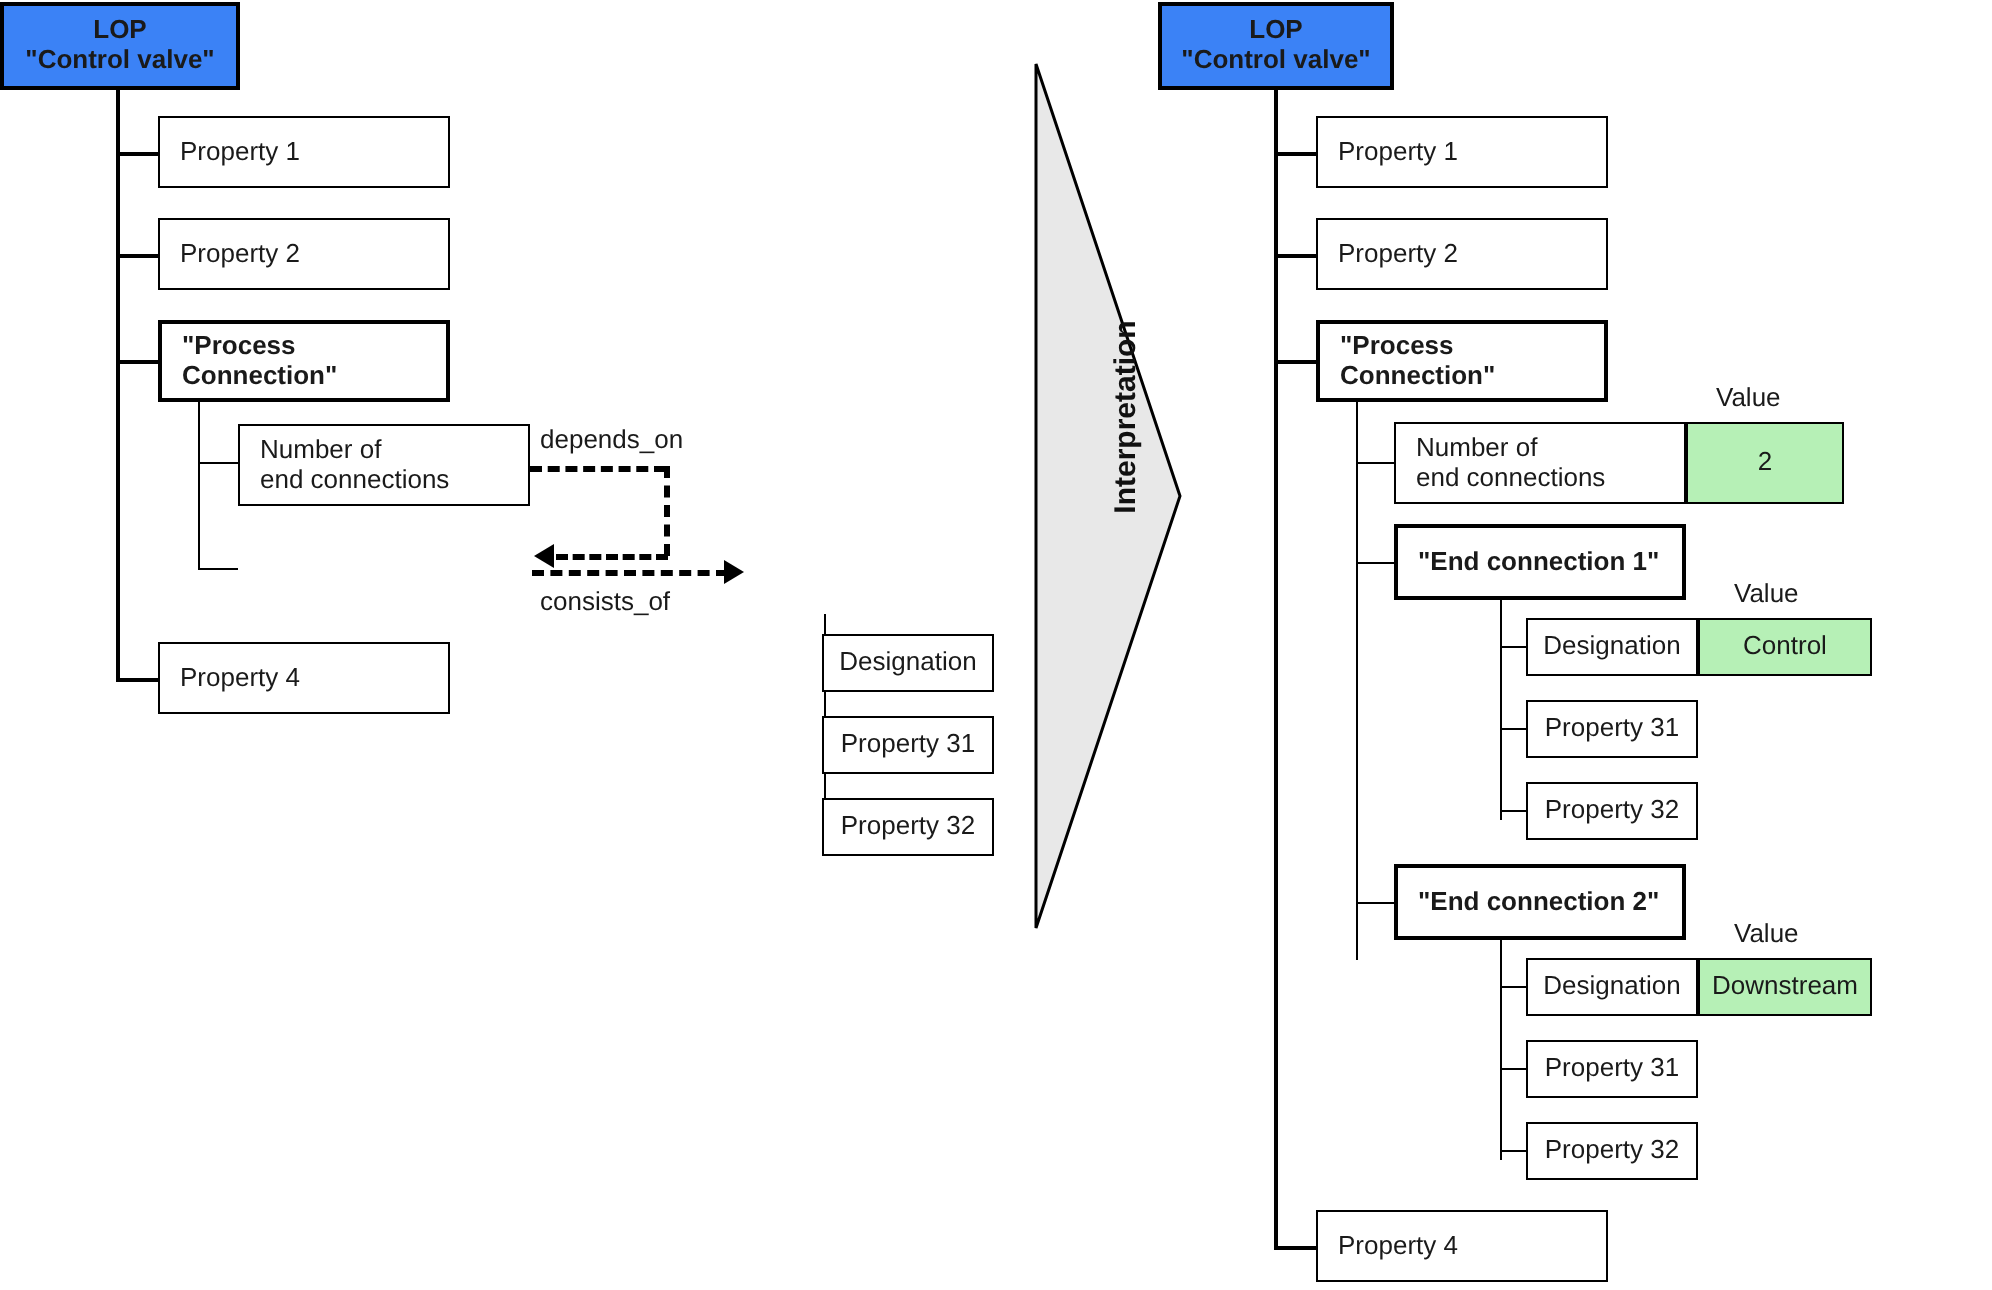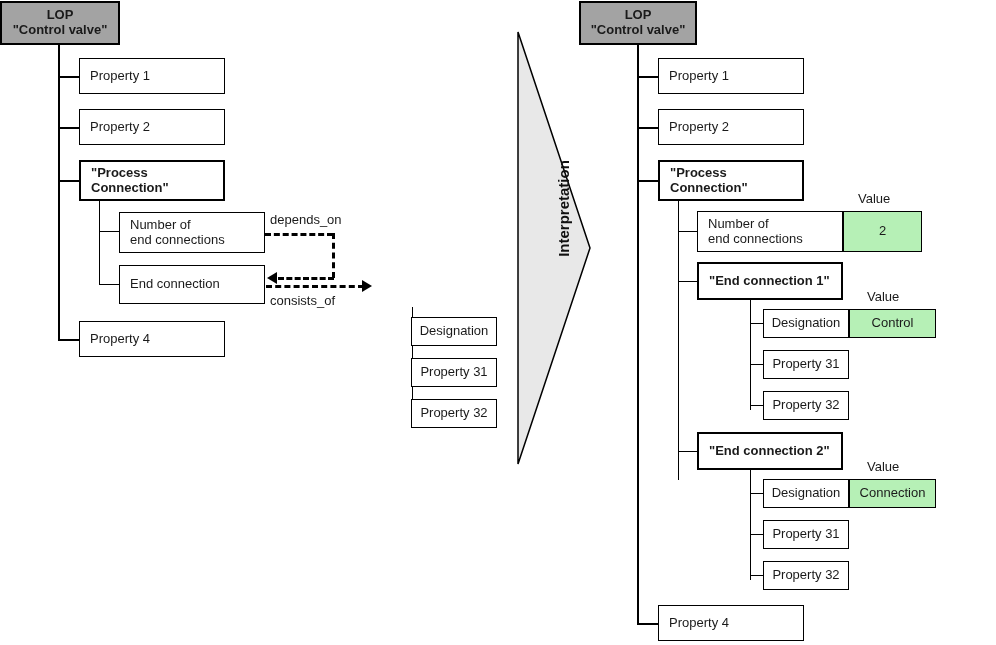--- a/index.html
+++ b/index.html
@@ -30,21 +30,21 @@
     display: flex;
     align-items: center;
     padding-left: 10px;
     line-height: 1.15;
     white-space: pre-line;
   }
   .box.thick {
     border-width: 2px;
   }
   .box.yellow {
-    background: #a3a3a3;
+    background: #3b82f6;
     border: 2px solid #000000;
     font-weight: bold;
     justify-content: center;
     text-align: center;
     padding-left: 0;
   }
   .box.green {
     background: #b6f0b6;
     border: 1px solid #000000;
     justify-content: center;
@@ -154,21 +154,20 @@
 
   <div class="box" style="left:79px; top:321px; width:146px; height:36px;">Property 4</div>
 
   <div class="ln thin v" style="left:99px; top:201px; height:84px;"></div>
   <div class="ln thin h" style="left:99px; top:231px; width:20px;"></div>
   <div class="ln thin h" style="left:99px; top:284px; width:20px;"></div>
 
   <div class="box" style="left:119px; top:212px; width:146px; height:41px;">Number of
 end connections</div>
 
-  <div class="box" style="left:119px; top:265px; width:146px; height:39px;">End connection</div>
 
   <div class="dash-h" style="left:265px; top:233px; width:68px;"></div>
   <div class="dash-v" style="left:332px; top:233px; height:45px;"></div>
   <div class="dash-h" style="left:278px; top:277px; width:56px;"></div>
   <div class="arrow-left" style="left:267px; top:272px;"></div>
   <div class="lbl" style="left:270px; top:212px;">depends_on</div>
 
   <div class="dash-h" style="left:266px; top:285px; width:98px;"></div>
   <div class="arrow-right" style="left:362px; top:280px;"></div>
   <div class="lbl" style="left:270px; top:293px;">consists_of</div>
@@ -235,18 +234,18 @@
   <div class="box bold thick" style="left:697px; top:432px; width:146px; height:38px;">"End connection 2"</div>
 
   <div class="ln thin v" style="left:750px; top:470px; height:110px;"></div>
   <div class="ln thin h" style="left:750px; top:493px; width:14px;"></div>
   <div class="ln thin h" style="left:750px; top:534px; width:14px;"></div>
   <div class="ln thin h" style="left:750px; top:575px; width:14px;"></div>
 
   <div class="lbl" style="left:867px; top:459px;">Value</div>
 
   <div class="box compact center" style="left:763px; top:479px; width:86px; height:29px;">Designation</div>
-  <div class="box green compact" style="left:849px; top:479px; width:87px; height:29px;">Connection</div>
+  <div class="box green compact" style="left:849px; top:479px; width:87px; height:29px;">Downstream</div>
 
   <div class="box compact center" style="left:763px; top:520px; width:86px; height:29px;">Property 31</div>
   <div class="box compact center" style="left:763px; top:561px; width:86px; height:29px;">Property 32</div>
 
 </div>
 
 </body></html>

